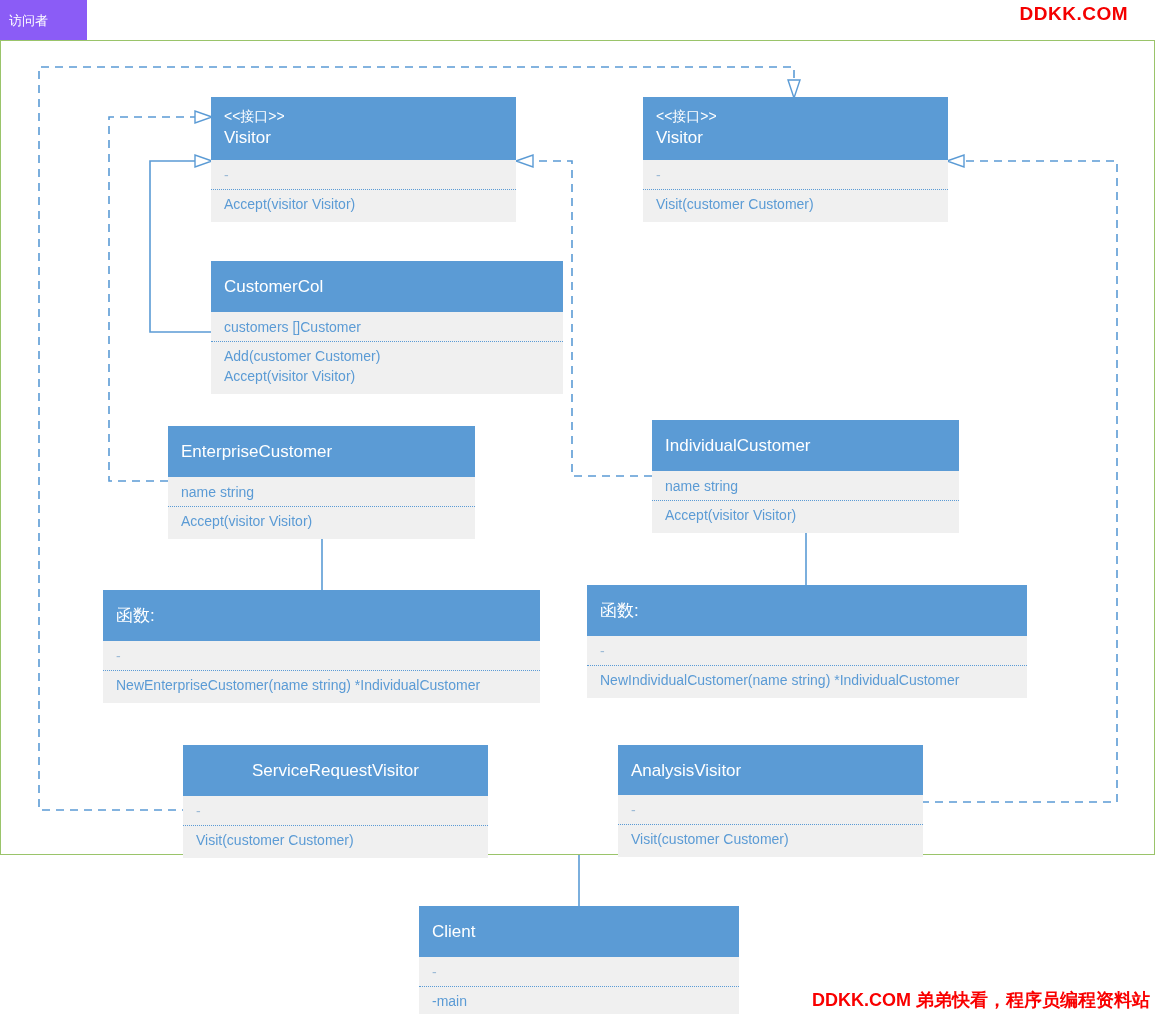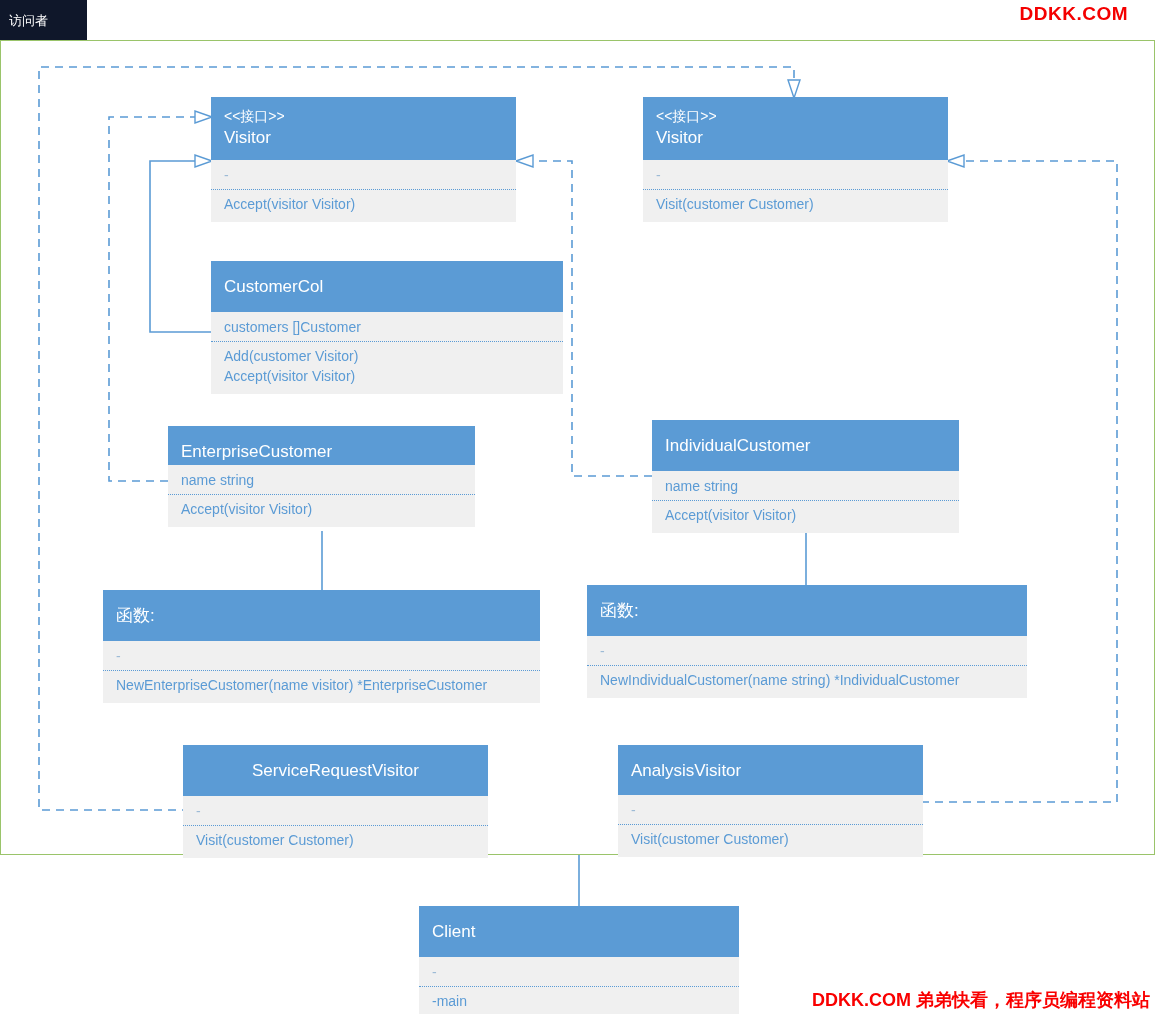--- a/index.html
+++ b/index.html
@@ -8,21 +8,21 @@
     background:#ffffff;
     font-family:"Liberation Sans", sans-serif;
     position:relative;
     overflow:hidden;
   }
   #root{position:absolute;left:0;top:0;width:1156px;height:1014px;}
 
   
   .tab{
     position:absolute;left:0;top:0;width:87px;height:41px;
-    background:#0f172a;
+    background:#8b5cf6;
     display:flex;align-items:center;
     box-sizing:border-box;padding-left:9px;
   }
   .tab-label{color:#ffffff;font-size:13px;line-height:1;}
 
   
   .brand-top{
     position:absolute;right:28px;top:3px;
     color:#f40000;font-size:19px;font-weight:bold;letter-spacing:0.5px;
   }
@@ -133,28 +133,28 @@
 
   <div class="uml" style="left:211px;top:261px;width:352px;">
     <div class="hdr" style="padding-top:14px;padding-bottom:13px;">
       <span class="name">CustomerCol</span>
     </div>
     <div class="body">
       <div class="attrs">
         <div class="row">customers []Customer</div>
       </div>
       <div class="ops">
-        <div class="row">Add(customer Visitor)</div>
+        <div class="row">Add(customer Customer)</div>
         <div class="row">Accept(visitor Visitor)</div>
       </div>
     </div>
   </div>
 
   <div class="uml" style="left:168px;top:426px;width:307px;">
-    <div class="hdr" style="padding-top:14px;padding-bottom:1px;">
+    <div class="hdr" style="padding-top:14px;padding-bottom:13px;">
       <span class="name">EnterpriseCustomer</span>
     </div>
     <div class="body">
       <div class="attrs">
         <div class="row">name string</div>
       </div>
       <div class="ops">
         <div class="row">Accept(visitor Visitor)</div>
       </div>
     </div>
@@ -176,21 +176,21 @@
 
   <div class="uml" style="left:103px;top:590px;width:437px;">
     <div class="hdr" style="padding-top:14px;padding-bottom:13px;">
       <span class="name">函数:</span>
     </div>
     <div class="body">
       <div class="attrs">
         <div class="row dim">-</div>
       </div>
       <div class="ops">
-        <div class="row">NewEnterpriseCustomer(name visitor) *EnterpriseCustomer</div>
+        <div class="row">NewEnterpriseCustomer(name string) *IndividualCustomer</div>
       </div>
     </div>
   </div>
 
   <div class="uml" style="left:587px;top:585px;width:440px;">
     <div class="hdr" style="padding-top:14px;padding-bottom:13px;">
       <span class="name">函数:</span>
     </div>
     <div class="body">
       <div class="attrs">

